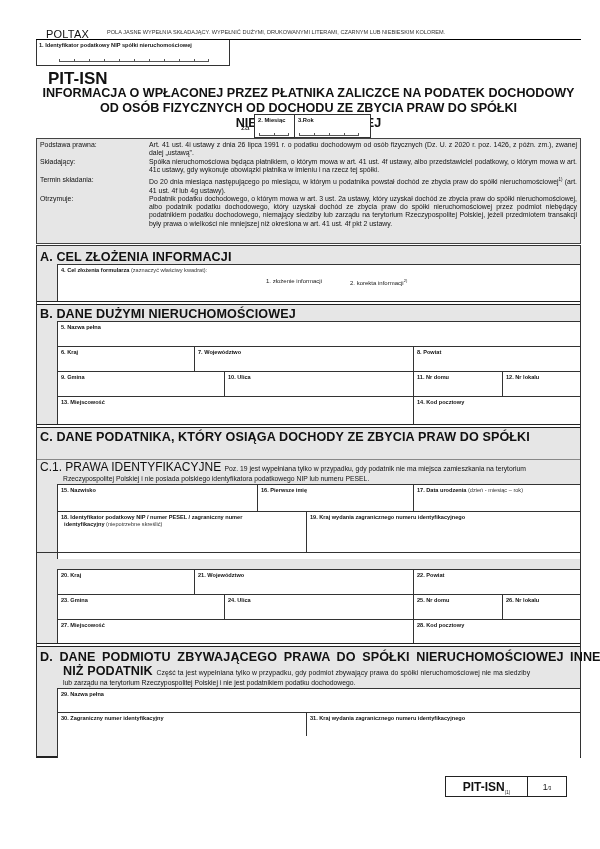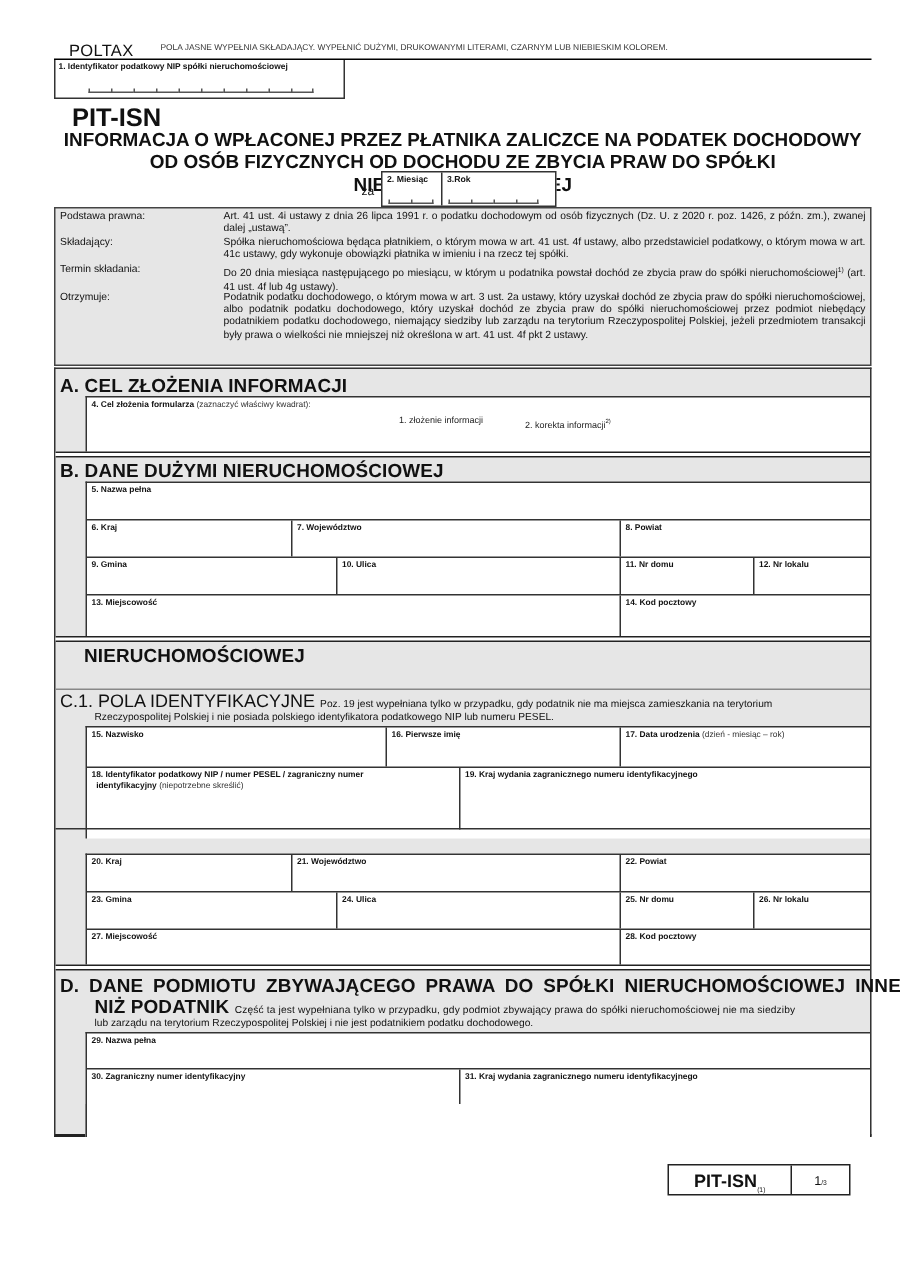--- a/index.html
+++ b/index.html
@@ -178,25 +178,25 @@
         </div>
       <div class="fc" style="flex:1">
           <span class="fl">14. Kod pocztowy</span>
         </div>
     </div>
   </div>
 
   <div class="sec-sep" style="top:178px"></div>
 
   <div class="sec-head" style="top:184px">
-    <div style="padding-left:16px">NIERUCHOMOŚCIOWEJ</div>
+    <div>C. DANE PODATNIKA, KTÓRY OSIĄGA DOCHODY ZE ZBYCIA PRAW DO SPÓŁKI</div>
   </div>
   <div class="subline" style="top:213px"></div>
   <div class="sub-head" style="top:215px">
-    <span>C.1. POLA IDENTYFIKACYJNE</span>
+    <span>C.1. PRAWA IDENTYFIKACYJNE</span>
     <span class="note">Poz. 19 jest wypełniana tylko w przypadku, gdy podatnik nie ma miejsca zamieszkania na terytorium</span>
   </div>
   <div class="abs note" style="left:26px; top:229px; white-space:nowrap;">Rzeczypospolitej Polskiej i nie posiada polskiego identyfikatora podatkowego NIP lub numeru PESEL.</div>
   <div class="fields" style="top:238px; height:75px;">
     <div class="fr" style="top:0; height:27px;">
       <div class="fc" style="width:200px">
           <span class="fl">15. Nazwisko</span>
         </div>
       <div class="fc" style="width:156px">
           <span class="fl">16. Pierwsze imię</span>

